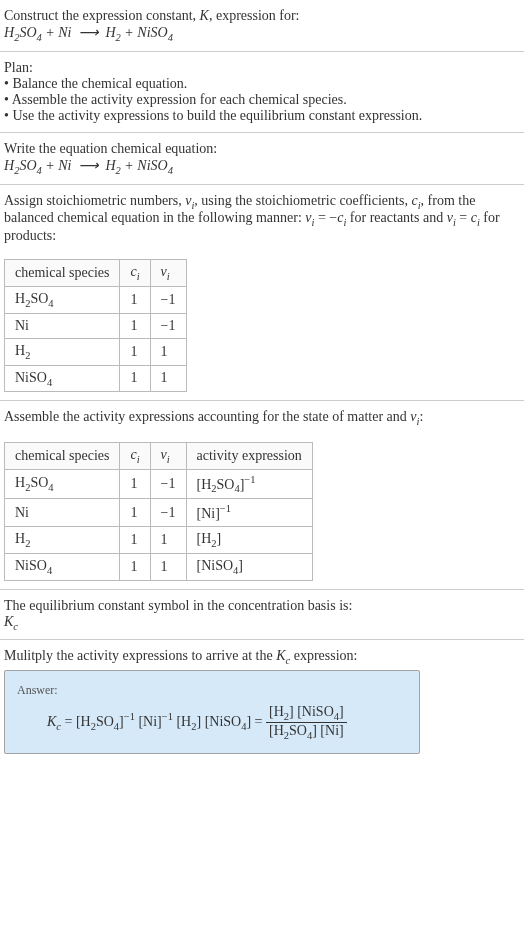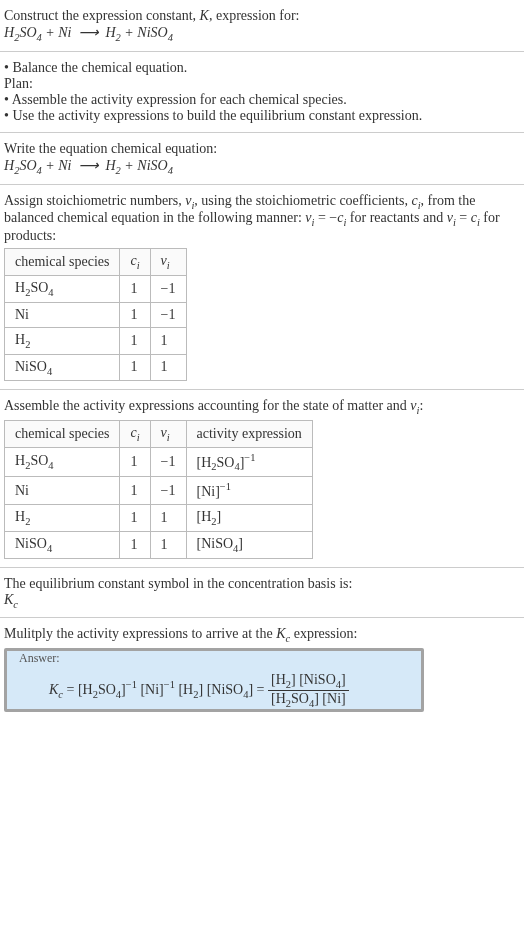--- a/index.html
+++ b/index.html
@@ -25,37 +25,37 @@
   sub {
     font-size: 0.75em;
     vertical-align: sub;
   }
   sup {
     font-size: 0.75em;
     vertical-align: super;
   }
   table {
     border-collapse: collapse;
-    margin-top: 4px;
+    margin-top: 15px;
     padding-left: 36px;
   }
   th, td {
     border: 1px solid #bbb;
     padding: 4px 10px;
     text-align: left;
     font-weight: normal;
   }
   th {
     background: #fafafa;
   }
   .answer-box {
     background: #d6e9f8;
-    border: 3px solid #a3a3a3;
+    border: 1px solid #a3a3a3;
     border-radius: 2px;
-    padding: 0 12px;
+    padding: 12px 12px;
     margin-top: 4px;
     display: inline-block;
     min-width: 390px;
   }
   .answer-label {
     font-size: 12px;
     color: #555;
     margin-bottom: 6px;
   }
   .frac {
@@ -82,22 +82,22 @@
 <div class="section">
   <div>
     <span>Construct the expression constant, </span><span class="italic">K</span><span>, expression for:</span>
   </div>
   <div class="equation">
     <span>H<sub>2</sub>SO<sub>4</sub> + Ni &nbsp;⟶&nbsp; H<sub>2</sub> + NiSO<sub>4</sub></span>
   </div>
 </div>
 
 <div class="section">
+  <div>Plan:</div>
   <div>• Balance the chemical equation.</div>
-  <div>Plan:</div>
   <div>• Assemble the activity expression for each chemical species.</div>
   <div>• Use the activity expressions to build the equilibrium constant expression.</div>
 </div>
 
 <div class="section">
   <div>Write the equation chemical equation:</div>
   <div class="equation">
     <span>H<sub>2</sub>SO<sub>4</sub> + Ni &nbsp;⟶&nbsp; H<sub>2</sub> + NiSO<sub>4</sub></span>
   </div>
 </div>

